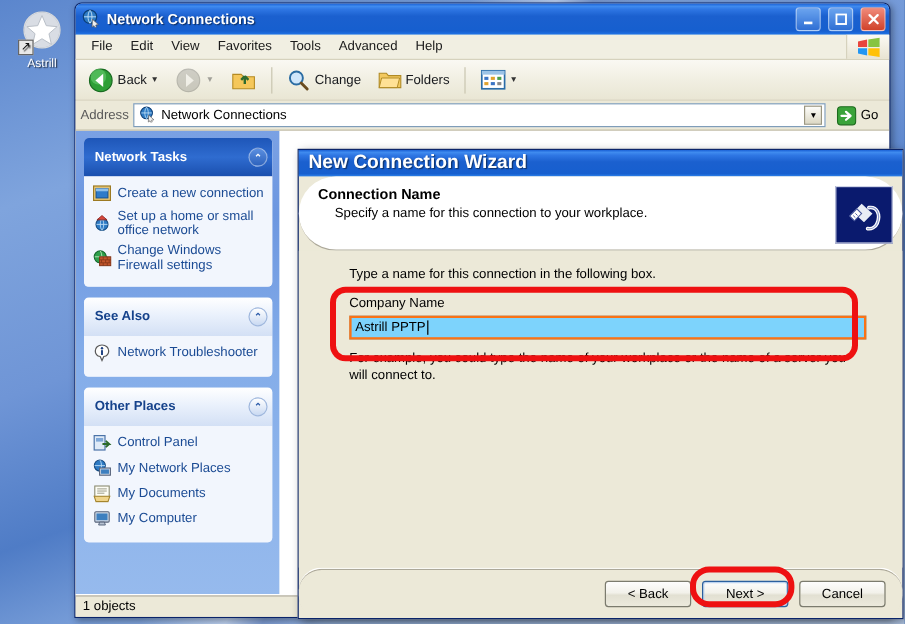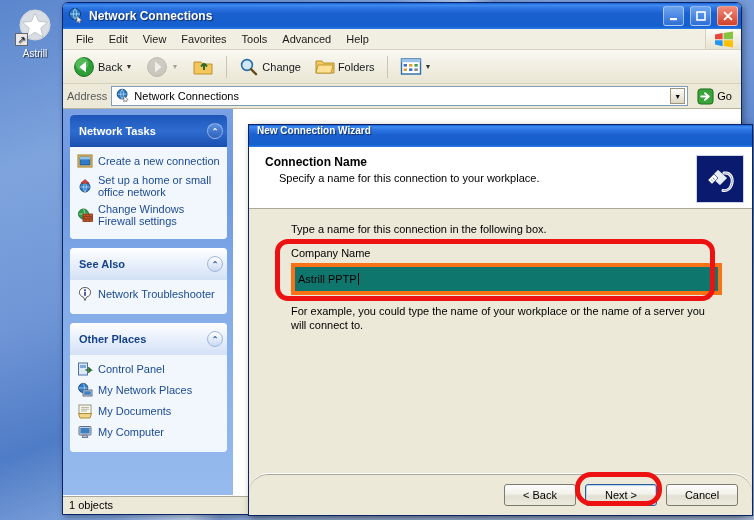--- a/index.html
+++ b/index.html
@@ -128,38 +128,38 @@
   .task .tlabel { color:#1b4b94; font-size:11px; line-height:12px; }
   .ico { flex:0 0 16px; width:16px; height:16px; position:relative; }
   
   #wizard {
     position:absolute; left:248px; top:124px; width:505px; height:392px;
     background:#ece9d8; border:1px solid #0a246a;
     box-shadow:3px 3px 8px rgba(0,0,0,.4);
     display:flex; flex-direction:column;
   }
   .wz-title {
-    height:22px; flex:0 0 22px; display:flex; padding-left:8px;
-    color:#fff; font-weight:bold; font-size:10px;
+    height:22px; flex:0 0 22px; display:flex; align-items:center; padding-left:8px;
+    color:#fff; font-weight:bold; font-size:16px;
     text-shadow:1px 1px 1px rgba(0,0,0,.5);
     background:linear-gradient(180deg,#1b62d6 0%,#3f8bef 9%,#2f77e4 20%,#1b60cf 45%,#165fcf 90%,#2e82ea 100%);
   }
   .wz-head {
     flex:0 0 62px; background:#fff; border-bottom:1px solid #aca899;
-    display:flex; align-items:flex-start; padding:8px 8px 0 16px; gap:8px;
+    display:flex; align-items:flex-start; padding:8px 8px 0 16px; gap:8px;border-radius:31px;
   }
   .wz-head-txt { flex:1; }
   .wz-h1 { font-weight:bold; font-size:12px; color:#000; margin-bottom:3px; }
   .wz-h2 { font-size:11px; color:#000; padding-left:14px; }
   .plug-icon { width:48px; height:48px; background:#0a1a6e; border:1px solid #cfd4e8; flex:0 0 48px; display:flex; align-items:center; justify-content:center;}
   .wz-body { flex:1; padding:14px 30px 0 42px; position:relative; background:#ece9d8; }
   .wz-line { font-size:11px; color:#000; margin-bottom:12px; }
   .field-label { font-size:11px; color:#000; margin-bottom:4px; }
   .field-input {
-    height:32px; background:#0f766e; border:4px solid #f97316;
+    height:20px; background:#7dd3fc; border:2px solid #f97316;
     display:flex; align-items:center; padding:0 3px;
     font-size:11px; color:#000;
   }
   .caret-bar { width:1px; height:12px; background:#000; margin-left:1px; }
   .wz-note { font-size:11px; color:#000; margin-top:9px; line-height:14px; }
   .wz-footer {
     flex:0 0 42px; border-top:1px solid #fff;
     box-shadow:inset 0 1px 0 #aca899;
     display:flex; align-items:center; justify-content:flex-end; gap:9px;
     padding:0 14px 0 0; background:#ece9d8; position:relative;border-radius:19px;

